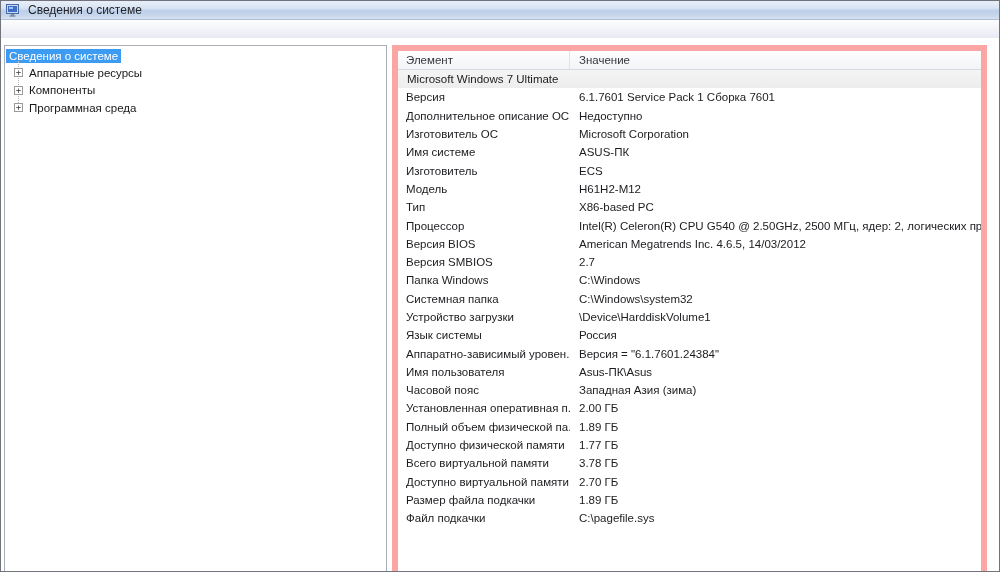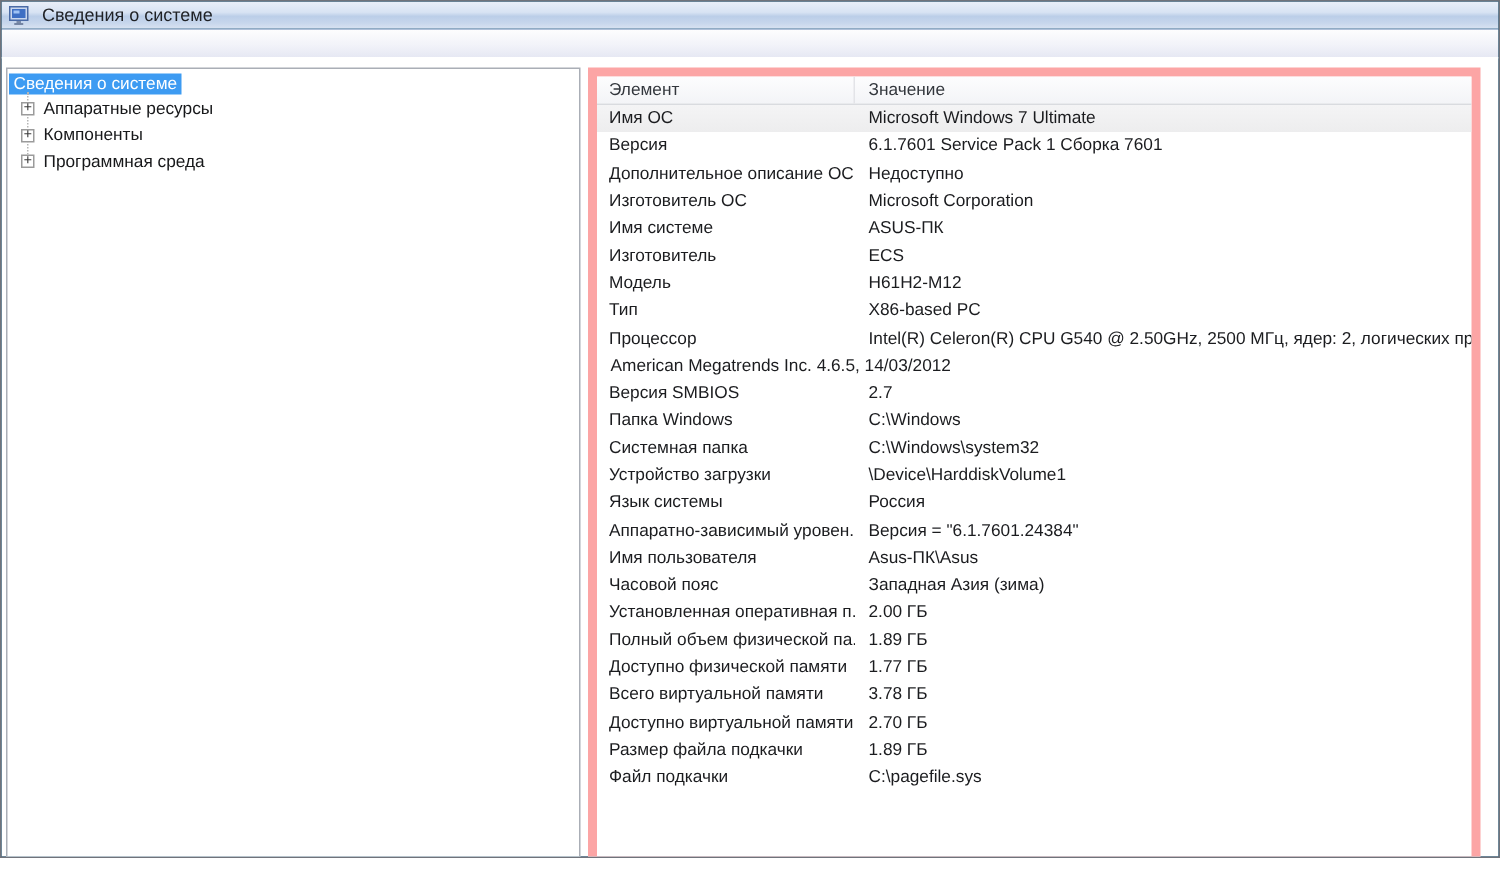--- a/index.html
+++ b/index.html
@@ -103,21 +103,20 @@
 </div>
     </div>
 
     <div class="list-pane">
       <div class="list-header">
         <div class="col-item">Элемент</div>
         <div class="col-value">Значение</div>
       </div>
       <div id="list-body">
   <div class="lrow sel">
-    <div class="cell-item">Имя ОС</div>
     <div class="cell-value">Microsoft Windows 7 Ultimate</div>
   </div>
 
   <div class="lrow">
     <div class="cell-item">Версия</div>
     <div class="cell-value">6.1.7601 Service Pack 1 Сборка 7601</div>
   </div>
 
   <div class="lrow">
     <div class="cell-item">Дополнительное описание ОС</div>
@@ -148,20 +147,21 @@
     <div class="cell-item">Тип</div>
     <div class="cell-value">X86-based PC</div>
   </div>
 
   <div class="lrow">
     <div class="cell-item">Процессор</div>
     <div class="cell-value">Intel(R) Celeron(R) CPU G540 @ 2.50GHz, 2500 МГц, ядер: 2, логических про...</div>
   </div>
 
   <div class="lrow">
+    <div class="cell-item">Версия BIOS</div>
     <div class="cell-value">American Megatrends Inc. 4.6.5, 14/03/2012</div>
   </div>
 
   <div class="lrow">
     <div class="cell-item">Версия SMBIOS</div>
     <div class="cell-value">2.7</div>
   </div>
 
   <div class="lrow">
     <div class="cell-item">Папка Windows</div>

